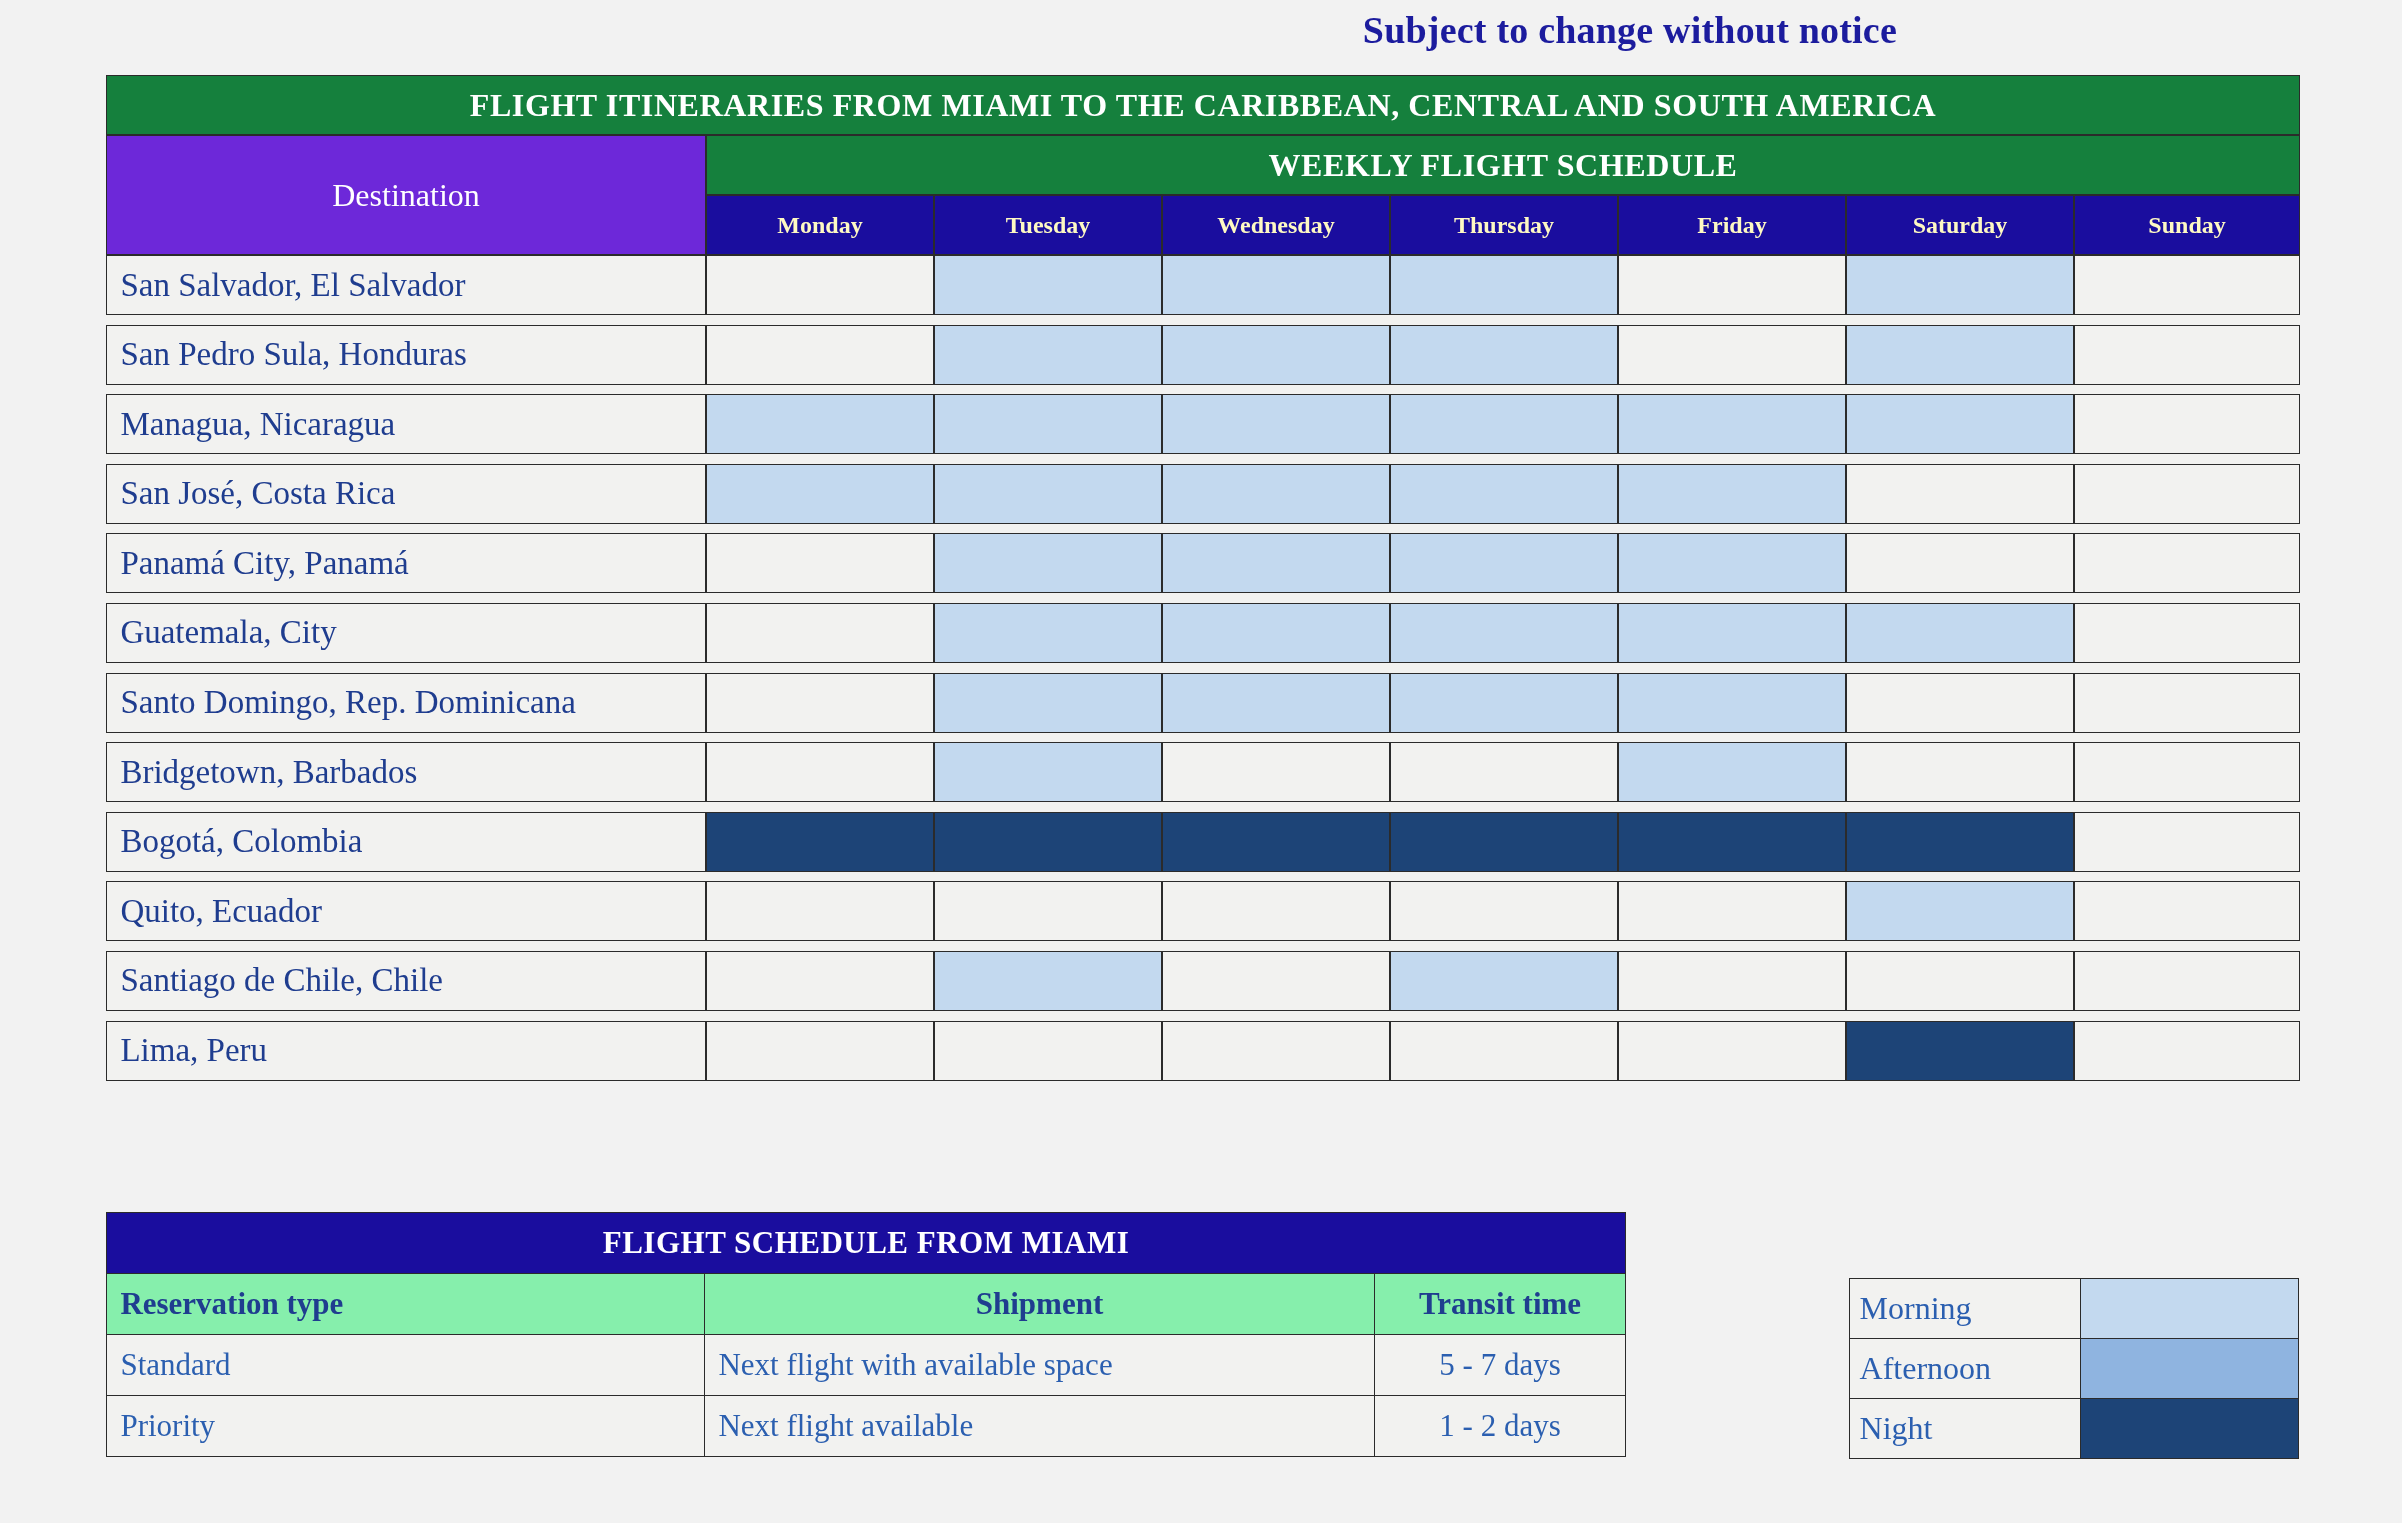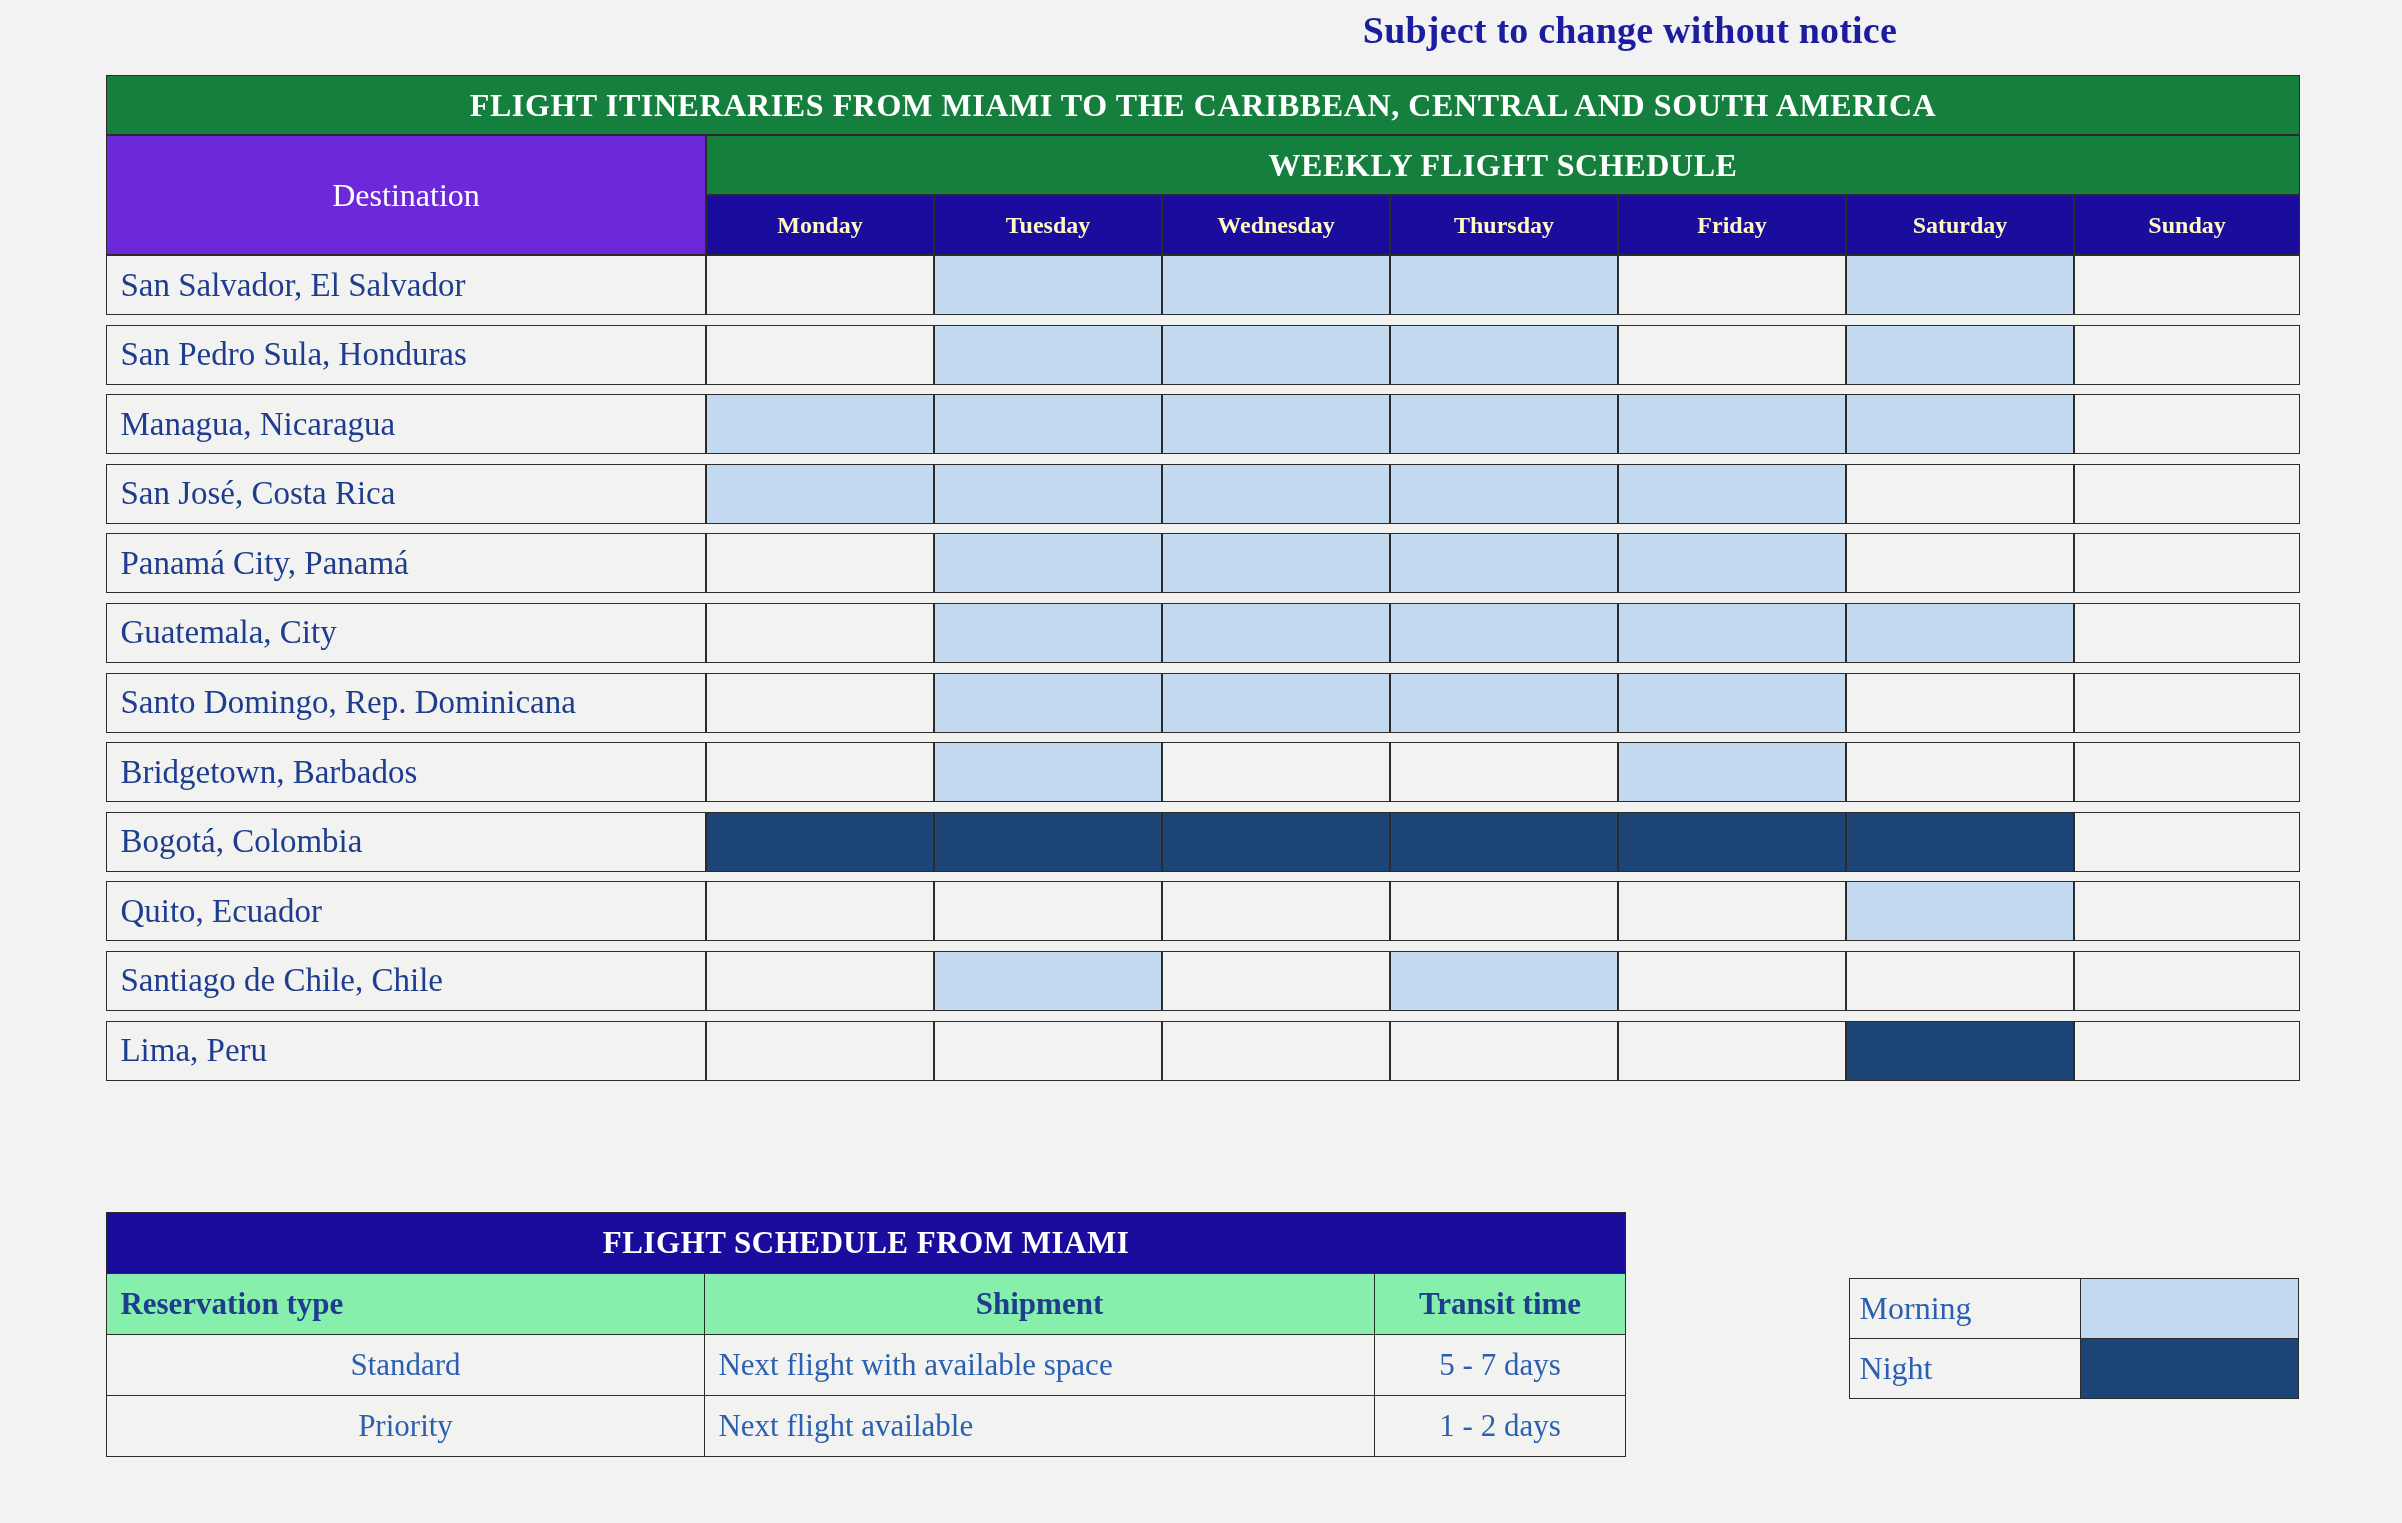--- a/index.html
+++ b/index.html
@@ -116,21 +116,21 @@
     font-size: 31px;
   }
   #info-table .col-head.c1 { text-align: left; }
   #info-table .col-head.c2 { text-align: center; }
   #info-table .col-head.c3 { text-align: center; }
   #info-table .body-cell {
     background: #f2f2f0;
     color: #2b5fb0;
     font-size: 31px;
   }
-  #info-table .body-cell.c1 { text-align: center; }
+  #info-table .body-cell.c1 { text-align: left; }
   #info-table .body-cell.c2 { text-align: left; }
   #info-table .body-cell.c3 { text-align: center; }
 
   
   #legend-table {
     position: absolute;
     left: 1849px; top: 1278px;
     width: 449px;
     border-collapse: collapse;
     table-layout: fixed;
@@ -377,20 +377,24 @@
     <colgroup>
         <col style="width:231px">
         <col style="width:218px">
       </colgroup>
     <tbody id="legend-body">
         <tr>
           <td class="leg-label">Morning</td>
           <td class="leg-swatch" style="background: rgb(195, 217, 239);"></td>
         </tr>
         <tr>
+          <td class="leg-label">Afternoon</td>
+          <td class="leg-swatch" style="background: rgb(143, 180, 224);"></td>
+        </tr>
+        <tr>
           <td class="leg-label">Night</td>
           <td class="leg-swatch" style="background: rgb(29, 68, 119);"></td>
         </tr>
       </tbody>
   </table>
 
 </div>
 
 
 </body></html>

